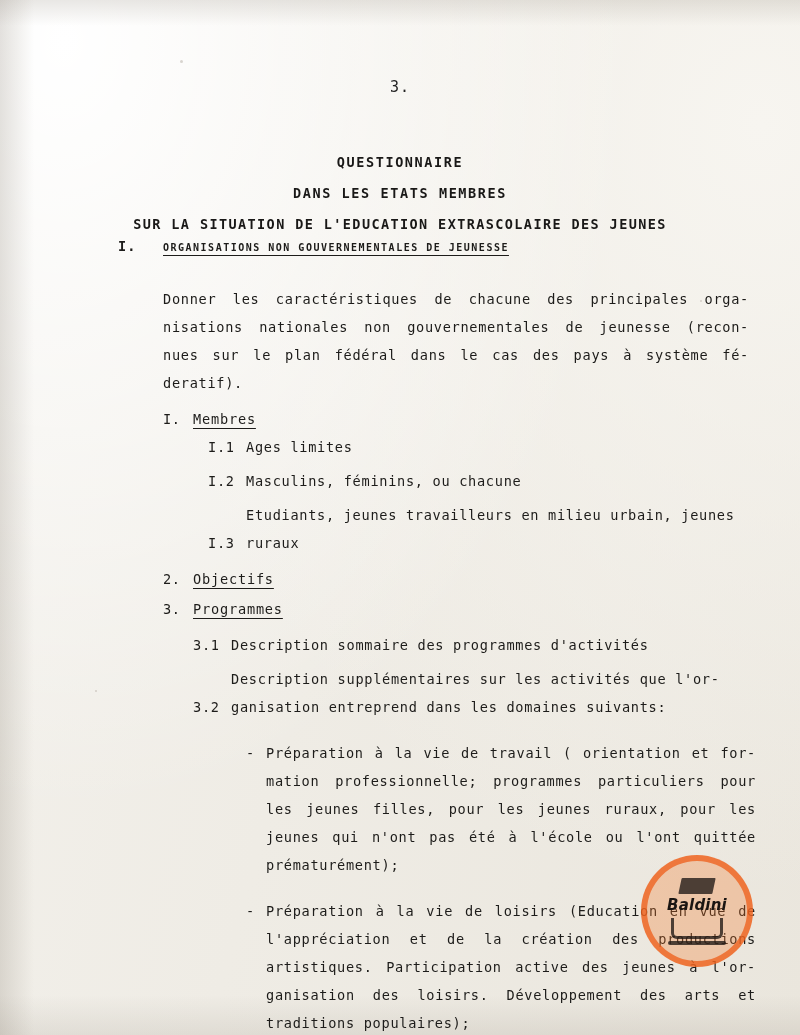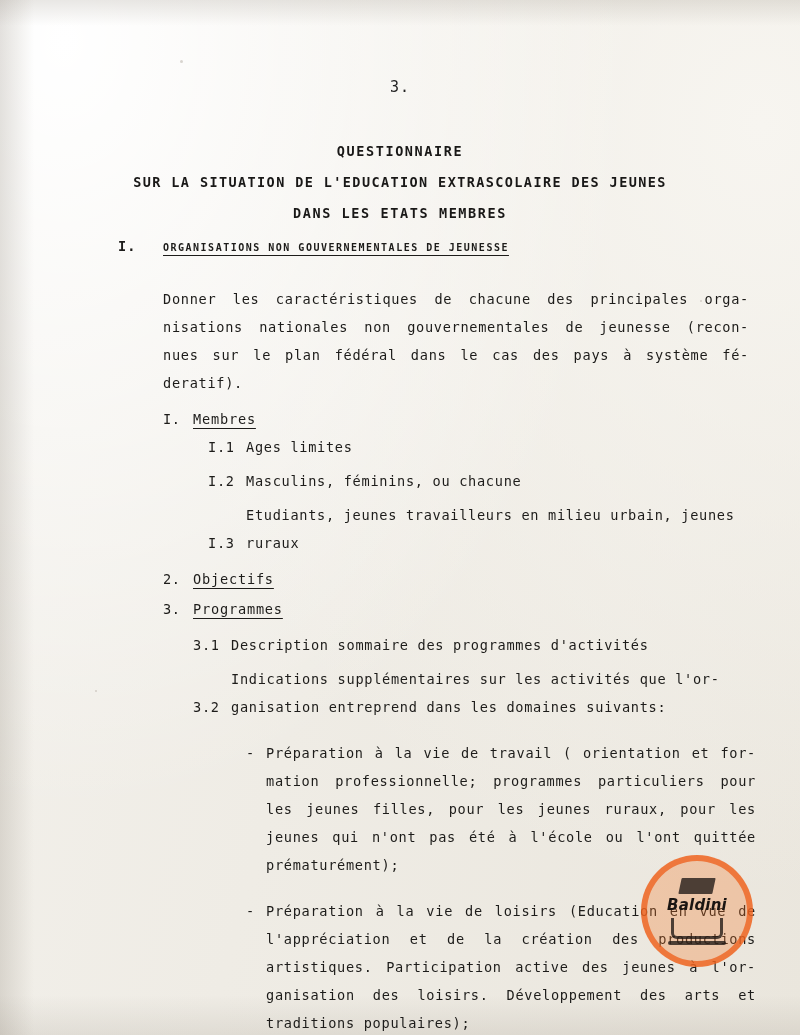--- a/index.html
+++ b/index.html
@@ -53,21 +53,21 @@
     left: 0;
     width: 800px;
     text-align: center;
     font-size: 15px;
     letter-spacing: 1px;
     color: #222;
   }
 
   .title-block {
     position: absolute;
-    top: 136px;
+    top: 147px;
     left: 0;
     width: 800px;
     text-align: center;
   }
   .title-line {
     font-size: 13.5px;
     letter-spacing: 1.6px;
     font-weight: bold;
     color: #191817;
     line-height: 31px;
@@ -243,22 +243,22 @@
   <div class="speck" style="left:180px;top:60px;width:3px;height:3px;"></div>
   <div class="speck" style="left:700px;top:300px;width:2px;height:2px;"></div>
   <div class="speck" style="left:95px;top:690px;width:2px;height:2px;"></div>
 
   <div class="content">
 
     <div class="page-number">3.</div>
 
     <div class="title-block">
       <div class="title-line">QUESTIONNAIRE</div>
+      <div class="title-line">DANS LES ETATS MEMBRES</div>
       <div class="title-line l2">SUR LA SITUATION DE L'EDUCATION EXTRASCOLAIRE DES JEUNES</div>
-      <div class="title-line">DANS LES ETATS MEMBRES</div>
     </div>
 
     <div class="section">
 
       <div class="section-head">
         <span class="section-num">I.</span>
         <span class="section-title">ORGANISATIONS NON GOUVERNEMENTALES DE JEUNESSE</span>
       </div>
 
       <div class="para">Donner les caractéristiques de chacune des principales orga- nisations nationales non gouvernementales de jeunesse (recon- nues sur le plan fédéral dans le cas des pays à système fé- deratif).</div>
@@ -292,21 +292,21 @@
       </div>
 
       <div class="spacer-8"></div>
 
       <div class="sub wide">
         <span class="sub-num">3.1</span>
         <span class="sub-text">Description sommaire des programmes d'activités</span>
       </div>
       <div class="sub wide">
         <span class="sub-num">3.2</span>
-        <span class="sub-text">Indications supplémentaires sur les activités que l'or- ganisation entreprend dans les domaines suivants:</span>
+        <span class="sub-text">Description supplémentaires sur les activités que l'or- ganisation entreprend dans les domaines suivants:</span>
       </div>
 
       <div class="dash-block">
         <span class="dash">-</span>
         <span class="dash-text">Préparation à la vie de travail ( orientation et for- mation professionnelle; programmes particuliers pour les jeunes filles, pour les jeunes ruraux, pour les jeunes qui n'ont pas été à l'école ou l'ont quittée prématurément);</span>
       </div>
 
       <div class="dash-block">
         <span class="dash">-</span>
         <span class="dash-text">Préparation à la vie de loisirs (Education en vue de l'appréciation et de la création des productions artistiques. Participation active des jeunes à l'or- ganisation des loisirs. Développement des arts et traditions populaires);</span>

